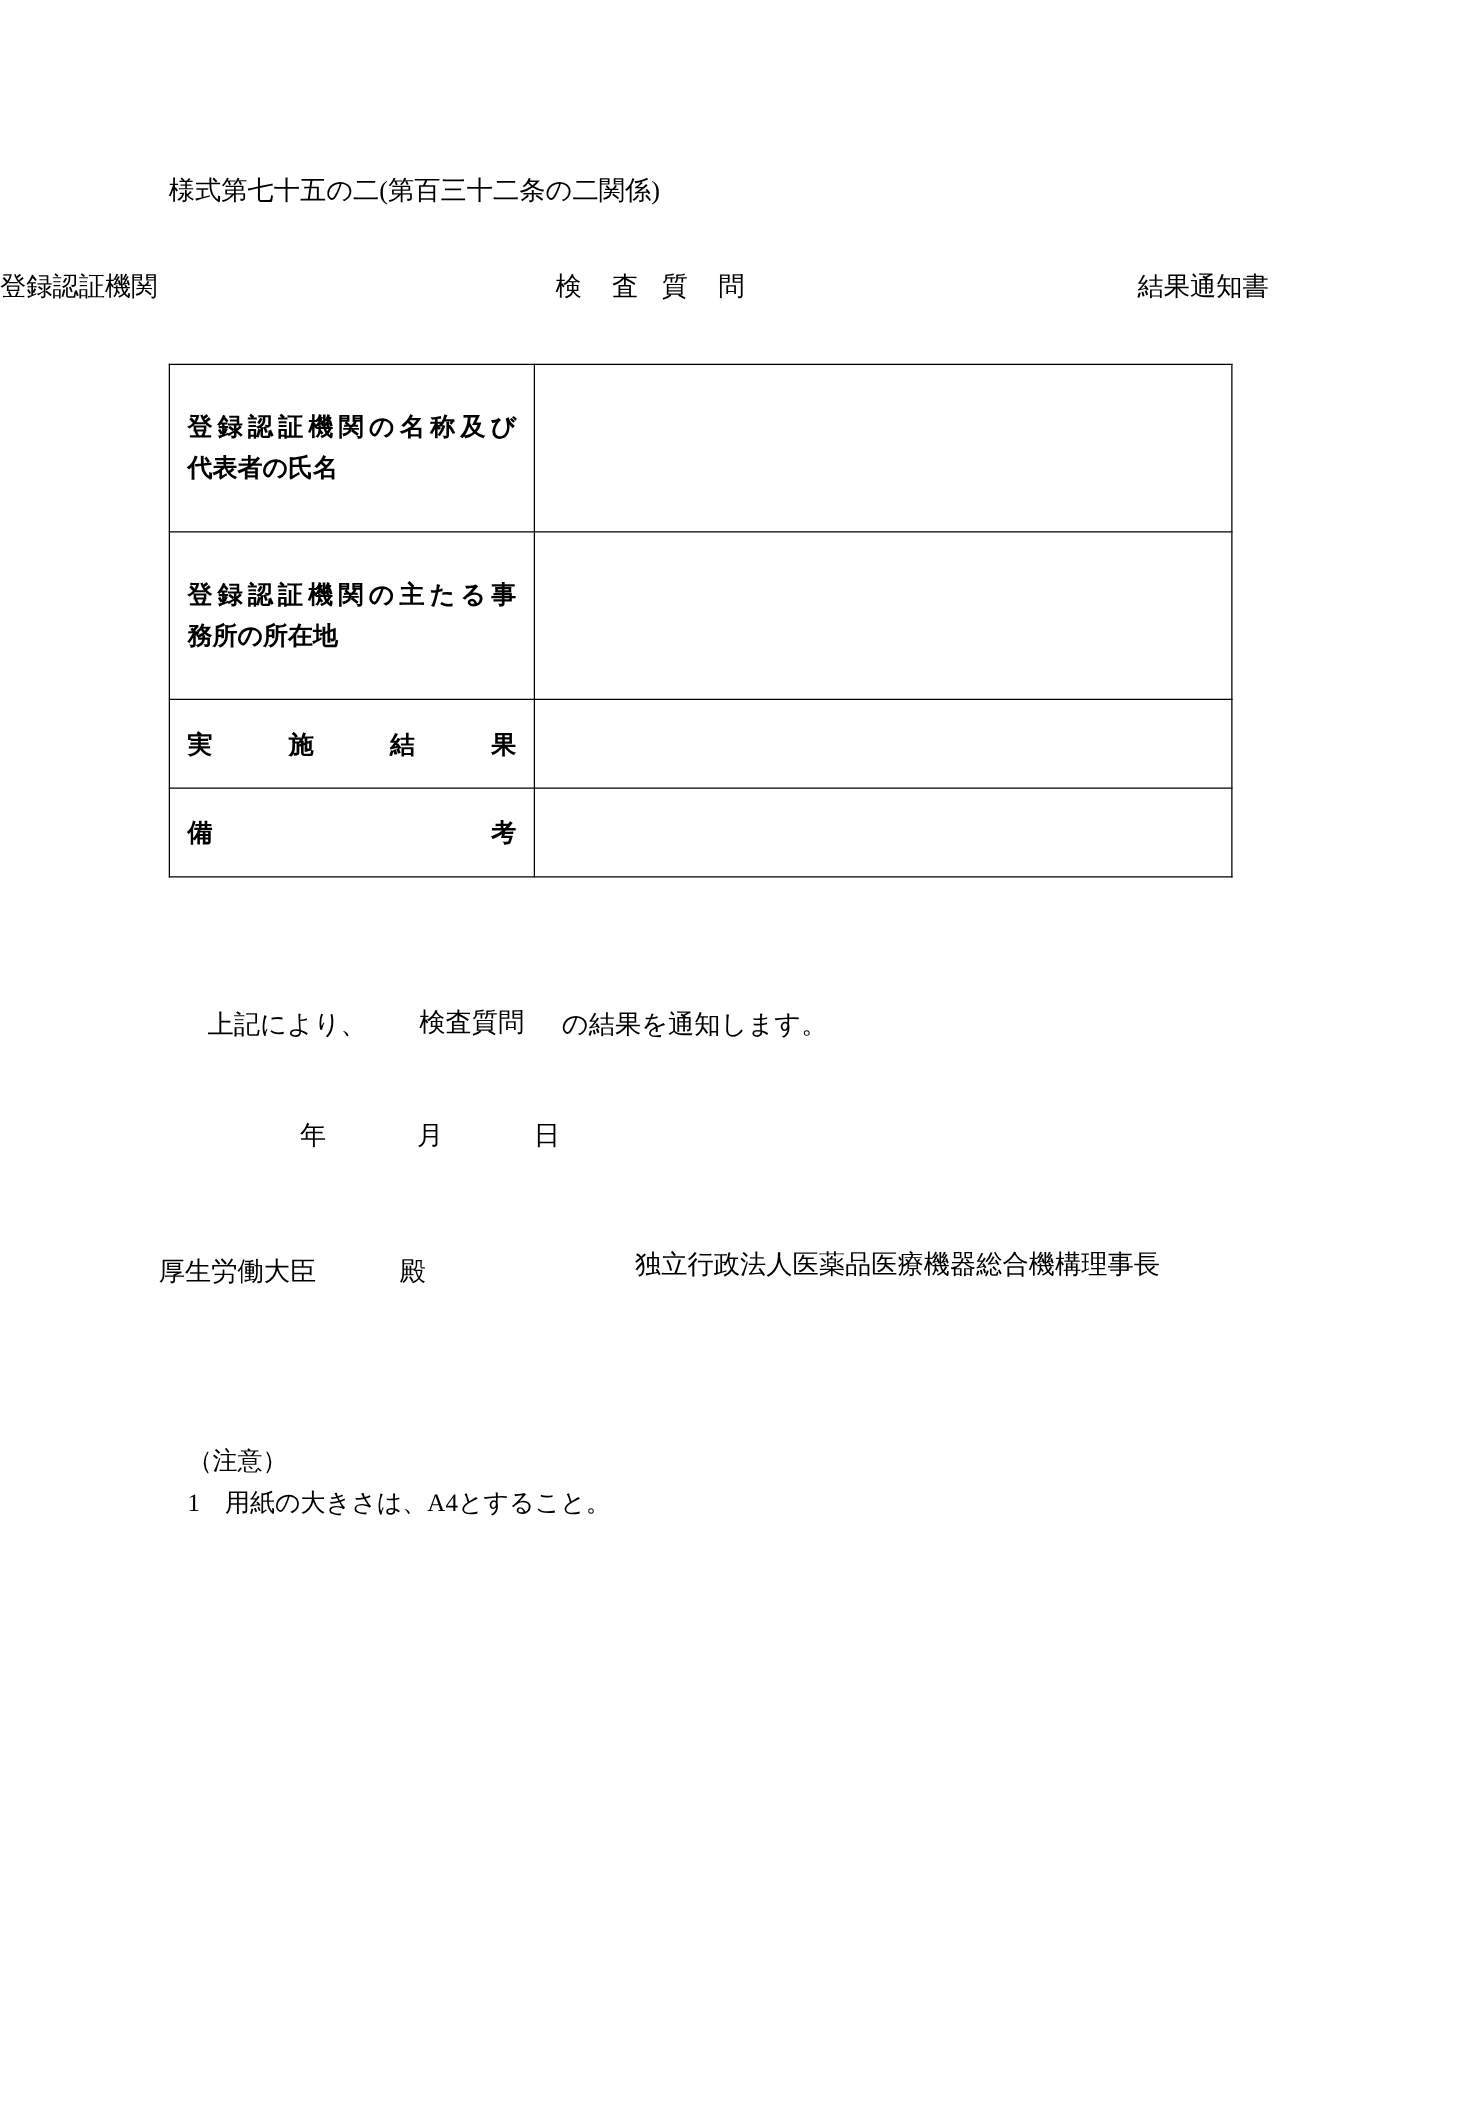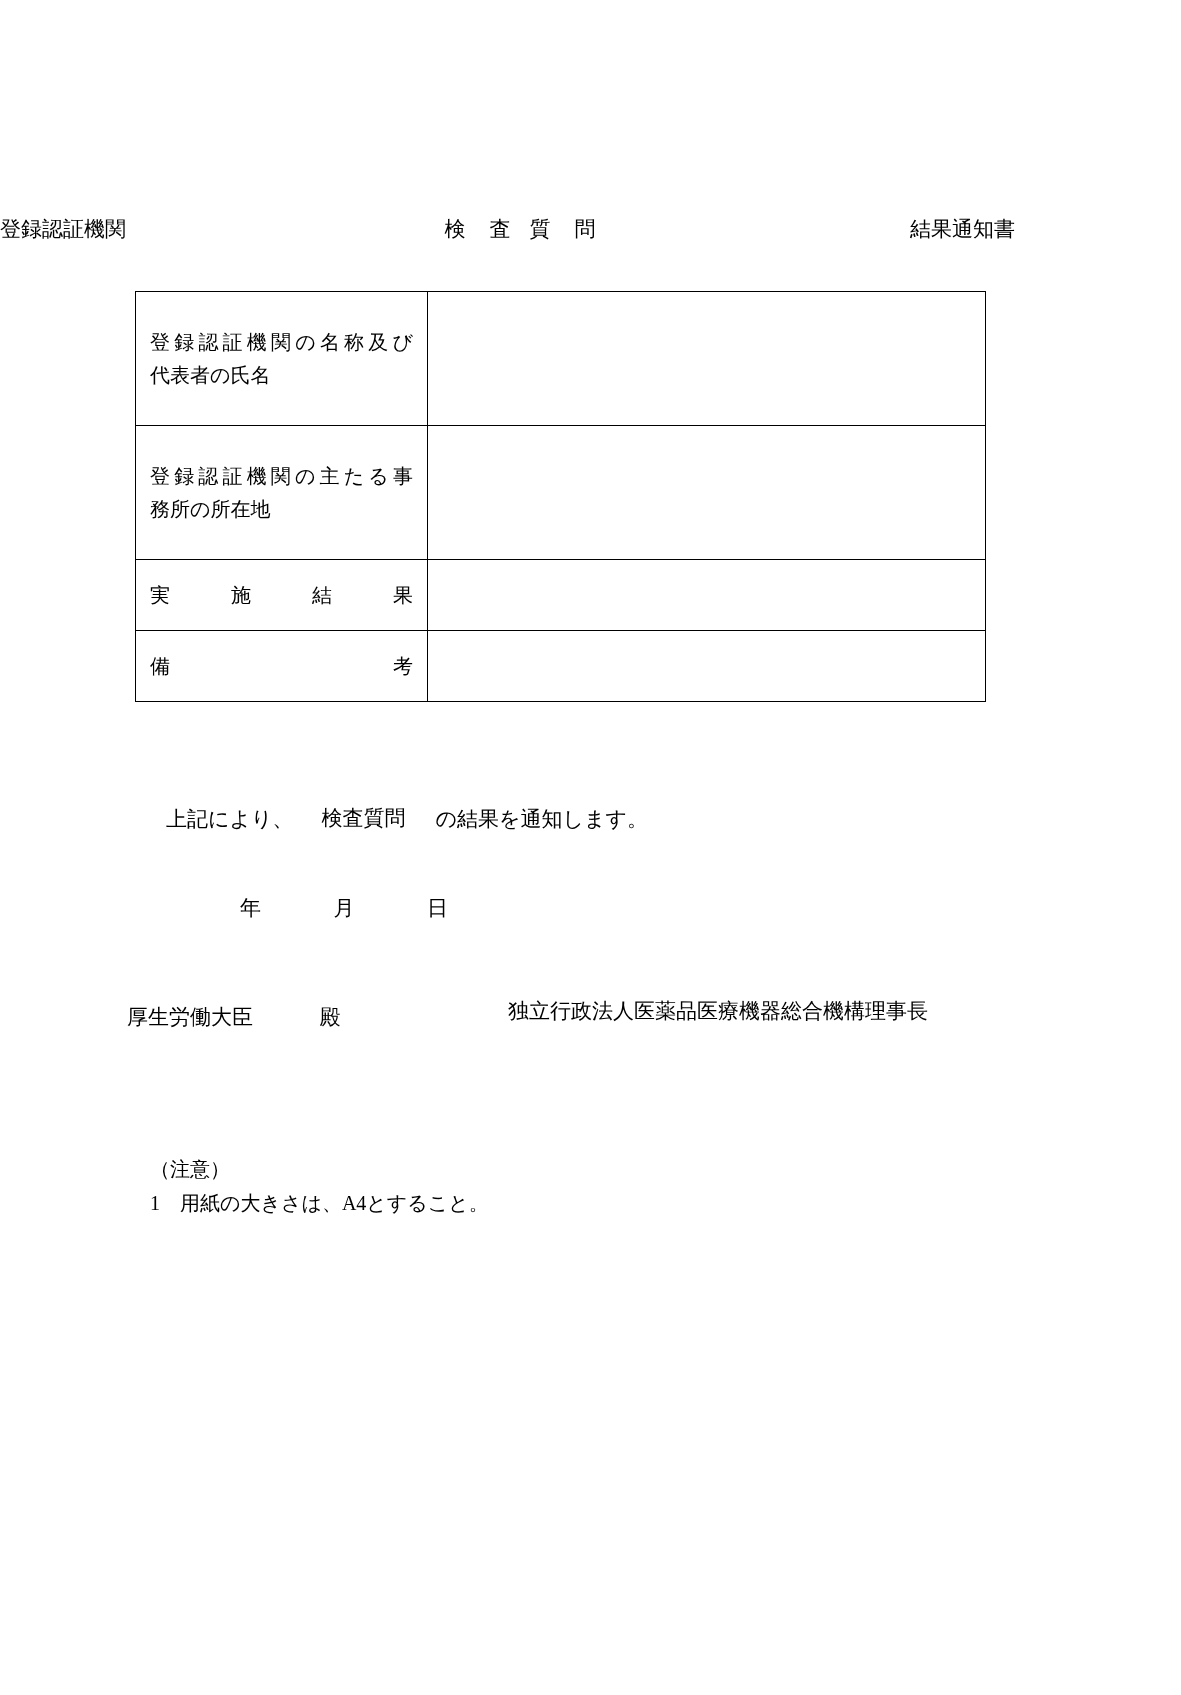--- a/index.html
+++ b/index.html
@@ -57,20 +57,21 @@
   .stack .sp { letter-spacing: 0.45em; text-indent: 0.45em; }
 
   
   .form-table {
     position: absolute;
     left: 135px;
     top: 291px;
     width: 820px;
     border-collapse: collapse;
     table-layout: fixed;
+    font-weight: bold;
   }
   .form-table td {
     border: 1px solid #000000;
     padding: 0;
     vertical-align: middle;
   }
   .form-table .label-cell {
     width: 263px;
     padding: 0 14px;
     font-size: 20px;
@@ -105,21 +106,21 @@
 
   
   .notice-line {
     position: absolute;
     left: 166px;
     top: 805px;
     display: flex;
     align-items: center;
     font-size: 21px;
   }
-  .notice-line .lead { margin-right: 28px; white-space: nowrap; }
+  .notice-line .lead { margin-right: 42px; white-space: nowrap; }
   .notice-line .tail { margin-left: 30px; white-space: nowrap; }
   .notice-line .stack { line-height: 1.32; }
 
   
   .date-line {
     position: absolute;
     left: 240px;
     top: 894px;
     font-size: 21px;
     white-space: nowrap;
@@ -155,20 +156,21 @@
   }
   .notes .note-head { white-space: nowrap; }
   .notes .note-item { white-space: nowrap; }
   .notes .note-num { display: inline-block; width: 30px; }
 </style>
 </head>
 <body>
 
 <div class="page">
 
+  <div class="form-number">様式第七十五の二(第百三十二条の二関係)</div>
 
   <div class="title-row">
     <span class="title-part title-lead">登録認証機関</span>
     <span class="stack">
       <span class="sp">検 査</span>
       <span class="sp">質 問</span>
     </span>
     <span class="title-part title-tail">結果通知書</span>
   </div>
 

